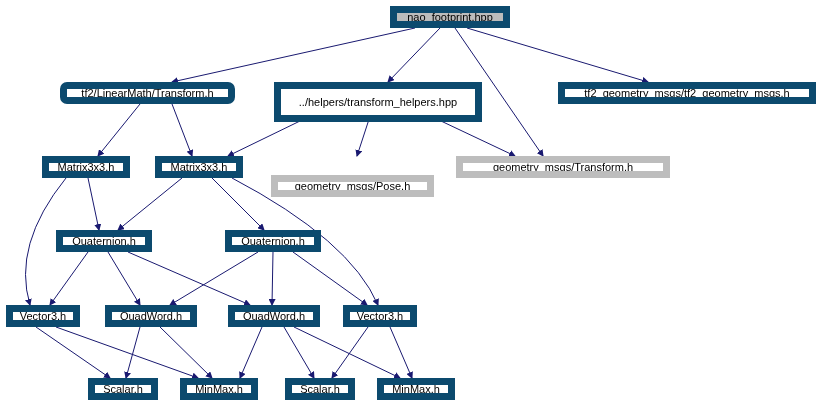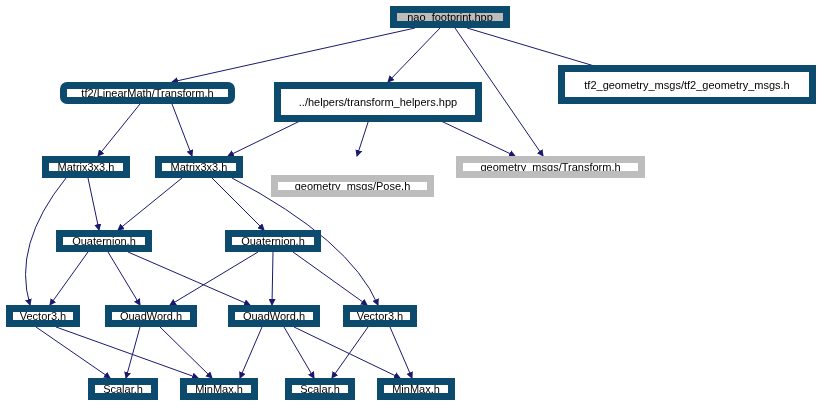--- a/index.html
+++ b/index.html
@@ -73,25 +73,25 @@
         <path d="M284,327 L314,378" fill="none" stroke="#191970" marker-end="url(#arrow)"></path>
         <path d="M294,327 L400,378" fill="none" stroke="#191970" marker-end="url(#arrow)"></path>
         <path d="M368,327 L332,378" fill="none" stroke="#191970" marker-end="url(#arrow)"></path>
         <path d="M390,327 L412,378" fill="none" stroke="#191970" marker-end="url(#arrow)"></path>
       </g>
   </svg>
   <div id="nodes">
       <div class="node root" style="left: 390px; top: 6px; width: 120px; height: 22px; color: rgb(0, 0, 0); background: rgb(188, 188, 188);">nao_footprint.hpp</div>
       <div class="node internal" style="left: 60px; top: 82px; width: 175px; height: 22px; color: rgb(0, 0, 0); border-radius: 7px;">tf2/LinearMath/Transform.h</div>
       <div class="node internal" style="left: 274px; top: 82px; width: 208px; height: 40px; color: rgb(0, 0, 0);">../helpers/transform_helpers.hpp</div>
-      <div class="node internal" style="left: 558px; top: 65px; width: 258px; height: 39px; color: rgb(0, 0, 0);">tf2_geometry_msgs/tf2_geometry_msgs.h</div>
+      <div class="node internal" style="left: 558px; top: 82px; width: 258px; height: 22px; color: rgb(0, 0, 0);">tf2_geometry_msgs/tf2_geometry_msgs.h</div>
       <div class="node internal" style="left: 42px; top: 156px; width: 88px; height: 22px; color: rgb(0, 0, 0);">Matrix3x3.h</div>
       <div class="node internal" style="left: 155px; top: 156px; width: 88px; height: 22px; color: rgb(0, 0, 0);">Matrix3x3.h</div>
       <div class="node external" style="left: 271px; top: 156px; width: 163px; height: 22px; color: rgb(0, 0, 0); border-color: rgb(189, 189, 189); margin-top: 19px;">geometry_msgs/Pose.h</div>
-      <div class="node external" style="left: 456px; top: 156px; width: 189px; height: 22px; color: rgb(0, 0, 0); border-color: rgb(189, 189, 189);">geometry_msgs/Transform.h</div>
+      <div class="node external" style="left: 456px; top: 156px; width: 214px; height: 22px; color: rgb(0, 0, 0); border-color: rgb(189, 189, 189);">geometry_msgs/Transform.h</div>
       <div class="node internal" style="left: 56px; top: 230px; width: 96px; height: 22px; color: rgb(0, 0, 0);">Quaternion.h</div>
       <div class="node internal" style="left: 225px; top: 230px; width: 96px; height: 22px; color: rgb(0, 0, 0);">Quaternion.h</div>
       <div class="node internal" style="left: 6px; top: 305px; width: 74px; height: 22px; color: rgb(0, 0, 0);">Vector3.h</div>
       <div class="node internal" style="left: 105px; top: 305px; width: 92px; height: 22px; color: rgb(0, 0, 0);">QuadWord.h</div>
       <div class="node internal" style="left: 228px; top: 305px; width: 92px; height: 22px; color: rgb(0, 0, 0);">QuadWord.h</div>
       <div class="node internal" style="left: 343px; top: 305px; width: 74px; height: 22px; color: rgb(0, 0, 0);">Vector3.h</div>
       <div class="node internal" style="left: 88px; top: 378px; width: 70px; height: 22px; color: rgb(0, 0, 0);">Scalar.h</div>
       <div class="node internal" style="left: 180px; top: 378px; width: 78px; height: 22px; color: rgb(0, 0, 0);">MinMax.h</div>
       <div class="node internal" style="left: 285px; top: 378px; width: 70px; height: 22px; color: rgb(0, 0, 0);">Scalar.h</div>
       <div class="node internal" style="left: 377px; top: 378px; width: 78px; height: 22px; color: rgb(0, 0, 0);">MinMax.h</div>

